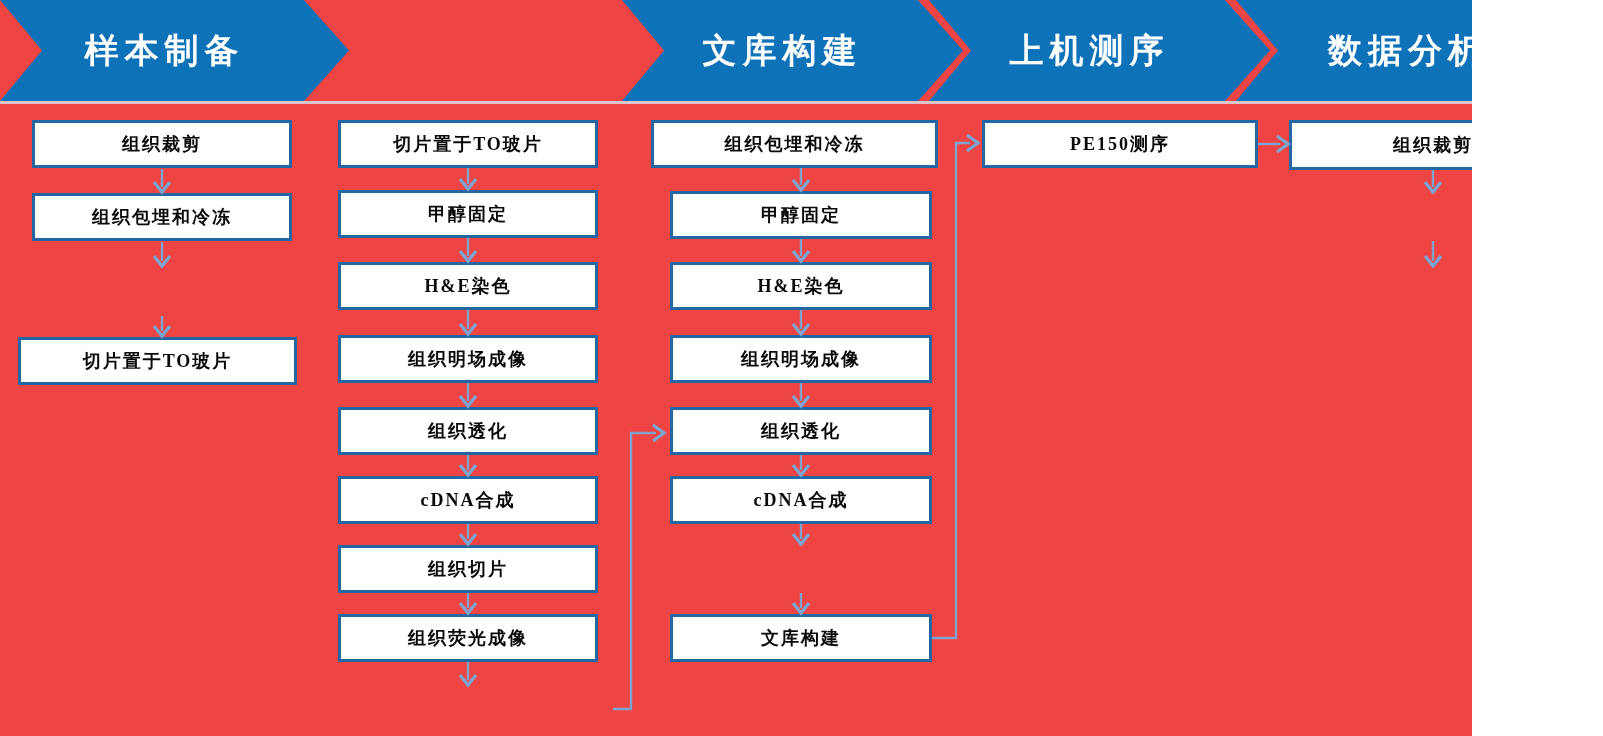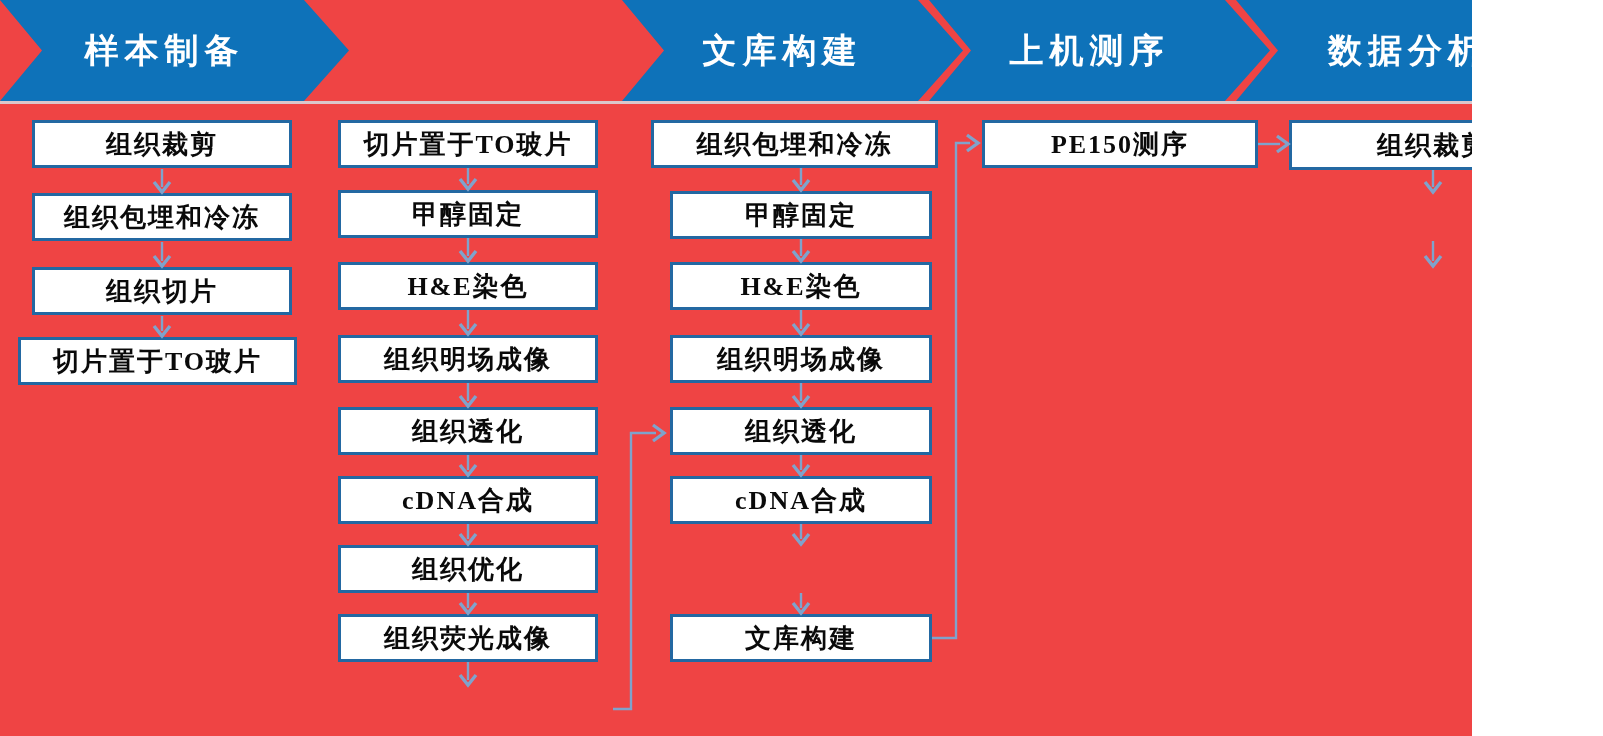--- a/index.html
+++ b/index.html
@@ -24,21 +24,21 @@
   .chev span{
     color:var(--header-text);font-size:34px;font-weight:bold;letter-spacing:6px;
     white-space:nowrap;
   }
   .hdr-shadow{position:absolute;left:0;top:101px;width:1603px;height:3px;background:var(--shadow-line);opacity:.85;}
 
   
   .box{
     position:absolute;height:48px;background:#fff;border:3px solid var(--box-border);
     display:flex;align-items:center;justify-content:center;
-    font-size:26px;font-weight:bold;color:var(--text);
+    font-size:18px;font-weight:bold;color:var(--text);
     letter-spacing:2px;white-space:nowrap;
   }
 
   
   svg.connectors{position:absolute;left:0;top:0;pointer-events:none;}
   svg.connectors path{fill:none;stroke:var(--arrow);stroke-linejoin:miter;stroke-linecap:butt;}
   svg.connectors path.stem{stroke-width:2.4;}
   svg.connectors path.head{stroke-width:3.4;}
 </style>
 </head>
@@ -55,30 +55,29 @@
   <div class="chev" style="left:929px;width:341px">
     <span>上机测序</span>
   </div>
   <div class="chev" style="left:1236px;width:364px">
     <span>数据分析</span>
   </div>
   <div class="hdr-shadow"></div>
 
   <div class="box" style="left:32px;top:120px;width:260px">组织裁剪</div>
   <div class="box" style="left:32px;top:193px;width:260px">组织包埋和冷冻</div>
-  <div class="box" style="left:32px;top:267px;width:260px">组织切片</div>
   <div class="box" style="left:18px;top:337px;width:279px">切片置于TO玻片</div>
 
   <div class="box" style="left:338px;top:120px;width:260px">切片置于TO玻片</div>
   <div class="box" style="left:338px;top:190px;width:260px">甲醇固定</div>
   <div class="box" style="left:338px;top:262px;width:260px">H&amp;E染色</div>
   <div class="box" style="left:338px;top:335px;width:260px">组织明场成像</div>
   <div class="box" style="left:338px;top:407px;width:260px">组织透化</div>
   <div class="box" style="left:338px;top:476px;width:260px">cDNA合成</div>
-  <div class="box" style="left:338px;top:545px;width:260px">组织优化</div>
+  <div class="box" style="left:338px;top:545px;width:260px">组织切片</div>
   <div class="box" style="left:338px;top:614px;width:260px">组织荧光成像</div>
 
   <div class="box" style="left:651px;top:120px;width:287px">组织包埋和冷冻</div>
   <div class="box" style="left:670px;top:191px;width:262px">甲醇固定</div>
   <div class="box" style="left:670px;top:262px;width:262px">H&amp;E染色</div>
   <div class="box" style="left:670px;top:335px;width:262px">组织明场成像</div>
   <div class="box" style="left:670px;top:407px;width:262px">组织透化</div>
   <div class="box" style="left:670px;top:476px;width:262px">cDNA合成</div>
   <div class="box" style="left:670px;top:614px;width:262px">文库构建</div>
 

